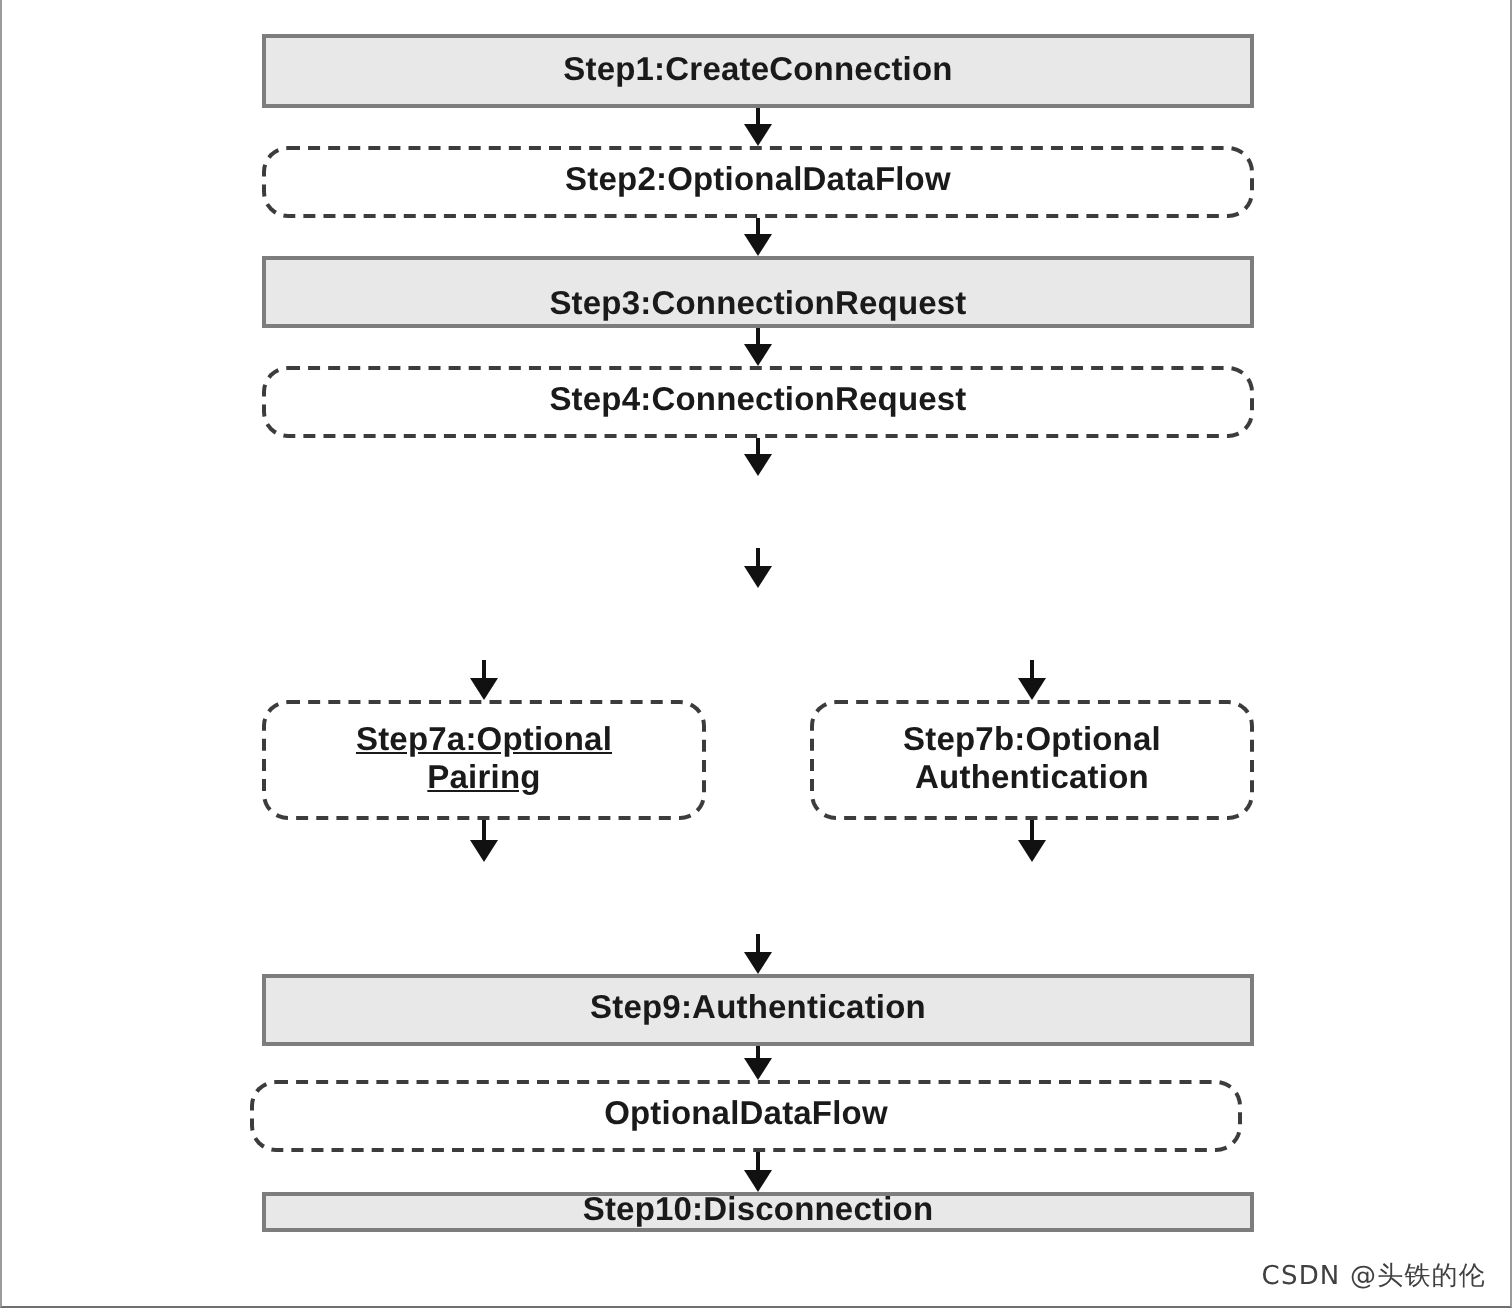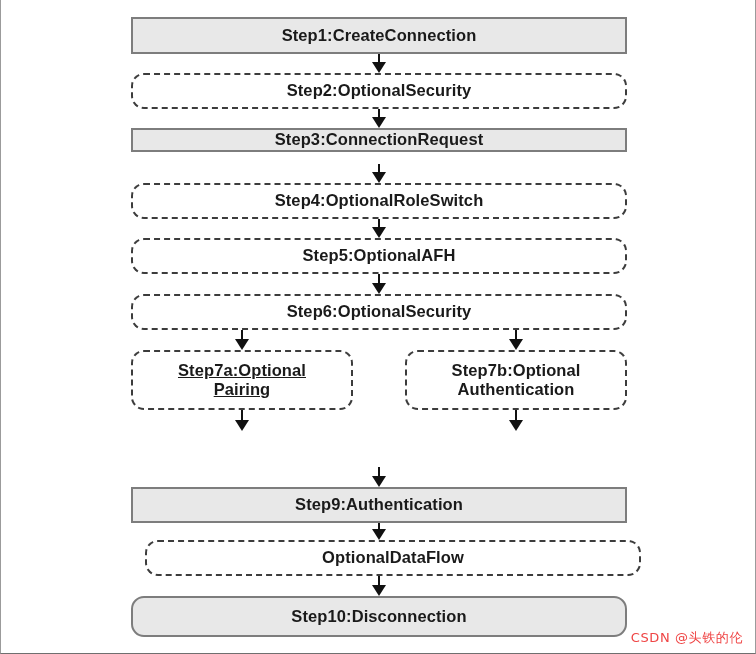--- a/index.html
+++ b/index.html
@@ -78,21 +78,21 @@
     height: 0;
     border-left: 7px solid transparent;
     border-right: 7px solid transparent;
     border-top: 11px solid #111111;
   }
   #watermark {
     position: absolute;
     right: 12px;
     bottom: 6px;
     font-size: 13px;
-    color: #ef4444;
+    color: #404040;
     font-family: "DejaVu Sans", sans-serif;
     letter-spacing: 0.6px;
     white-space: nowrap;
   }
 </style>
 </head>
 <body>
 
 <div id="page">
   <div id="flow-canvas">
@@ -141,46 +141,40 @@
         <div class="head"></div>
       </div>
       <div class="arrow" style="left: 368px; top: 576px; width: 20px; height: 20px;">
         <div class="shaft" style="height: 10px;"></div>
         <div class="head"></div>
       </div>
       <div class="node solid" style="left: 130px; top: 17px; width: 496px; height: 37px;">
         <span class="label">Step1:CreateConnection</span>
       </div>
       <div class="node dashed" style="left: 130px; top: 73px; width: 496px; height: 36px;">
-        <span class="label">Step2:OptionalSecurity</span>
+        <span class="label">Step2:OptionalDataFlow</span>
       </div>
-      <div class="node solid" style="left: 130px; top: 128px; width: 496px; height: 24px;">
+      <div class="node solid" style="left: 130px; top: 128px; width: 496px; height: 36px; align-items: flex-end;">
         <span class="label">Step3:ConnectionRequest</span>
       </div>
       <div class="node dashed" style="left: 130px; top: 183px; width: 496px; height: 36px;">
-        <span class="label">Step4:OptionalRoleSwitch</span>
-      </div>
-      <div class="node dashed" style="left: 130px; top: 238px; width: 496px; height: 36px;">
-        <span class="label">Step5:OptionalAFH</span>
-      </div>
-      <div class="node dashed" style="left: 130px; top: 294px; width: 496px; height: 36px;">
-        <span class="label">Step6:OptionalSecurity</span>
+        <span class="label">Step4:ConnectionRequest</span>
       </div>
       <div class="node dashed" style="left: 130px; top: 350px; width: 222px; height: 60px; text-decoration: underline;">
         <span class="label">Step7a:Optional
 Pairing</span>
       </div>
       <div class="node dashed" style="left: 404px; top: 350px; width: 222px; height: 60px;">
         <span class="label">Step7b:Optional
 Authentication</span>
       </div>
       <div class="node solid" style="left: 130px; top: 487px; width: 496px; height: 36px;">
         <span class="label">Step9:Authentication</span>
       </div>
-      <div class="node dashed" style="left: 144px; top: 540px; width: 496px; height: 36px;">
+      <div class="node dashed" style="left: 124px; top: 540px; width: 496px; height: 36px;">
         <span class="label">OptionalDataFlow</span>
       </div>
-      <div class="node solid" style="left: 130px; top: 596px; width: 496px; height: 41px; border-radius: 13px;">
+      <div class="node solid" style="left: 130px; top: 596px; width: 496px; height: 20px;">
         <span class="label">Step10:Disconnection</span>
       </div>
     </div>
   <div id="watermark">CSDN @头铁的伦</div>
 </div>
 
 </body></html>

